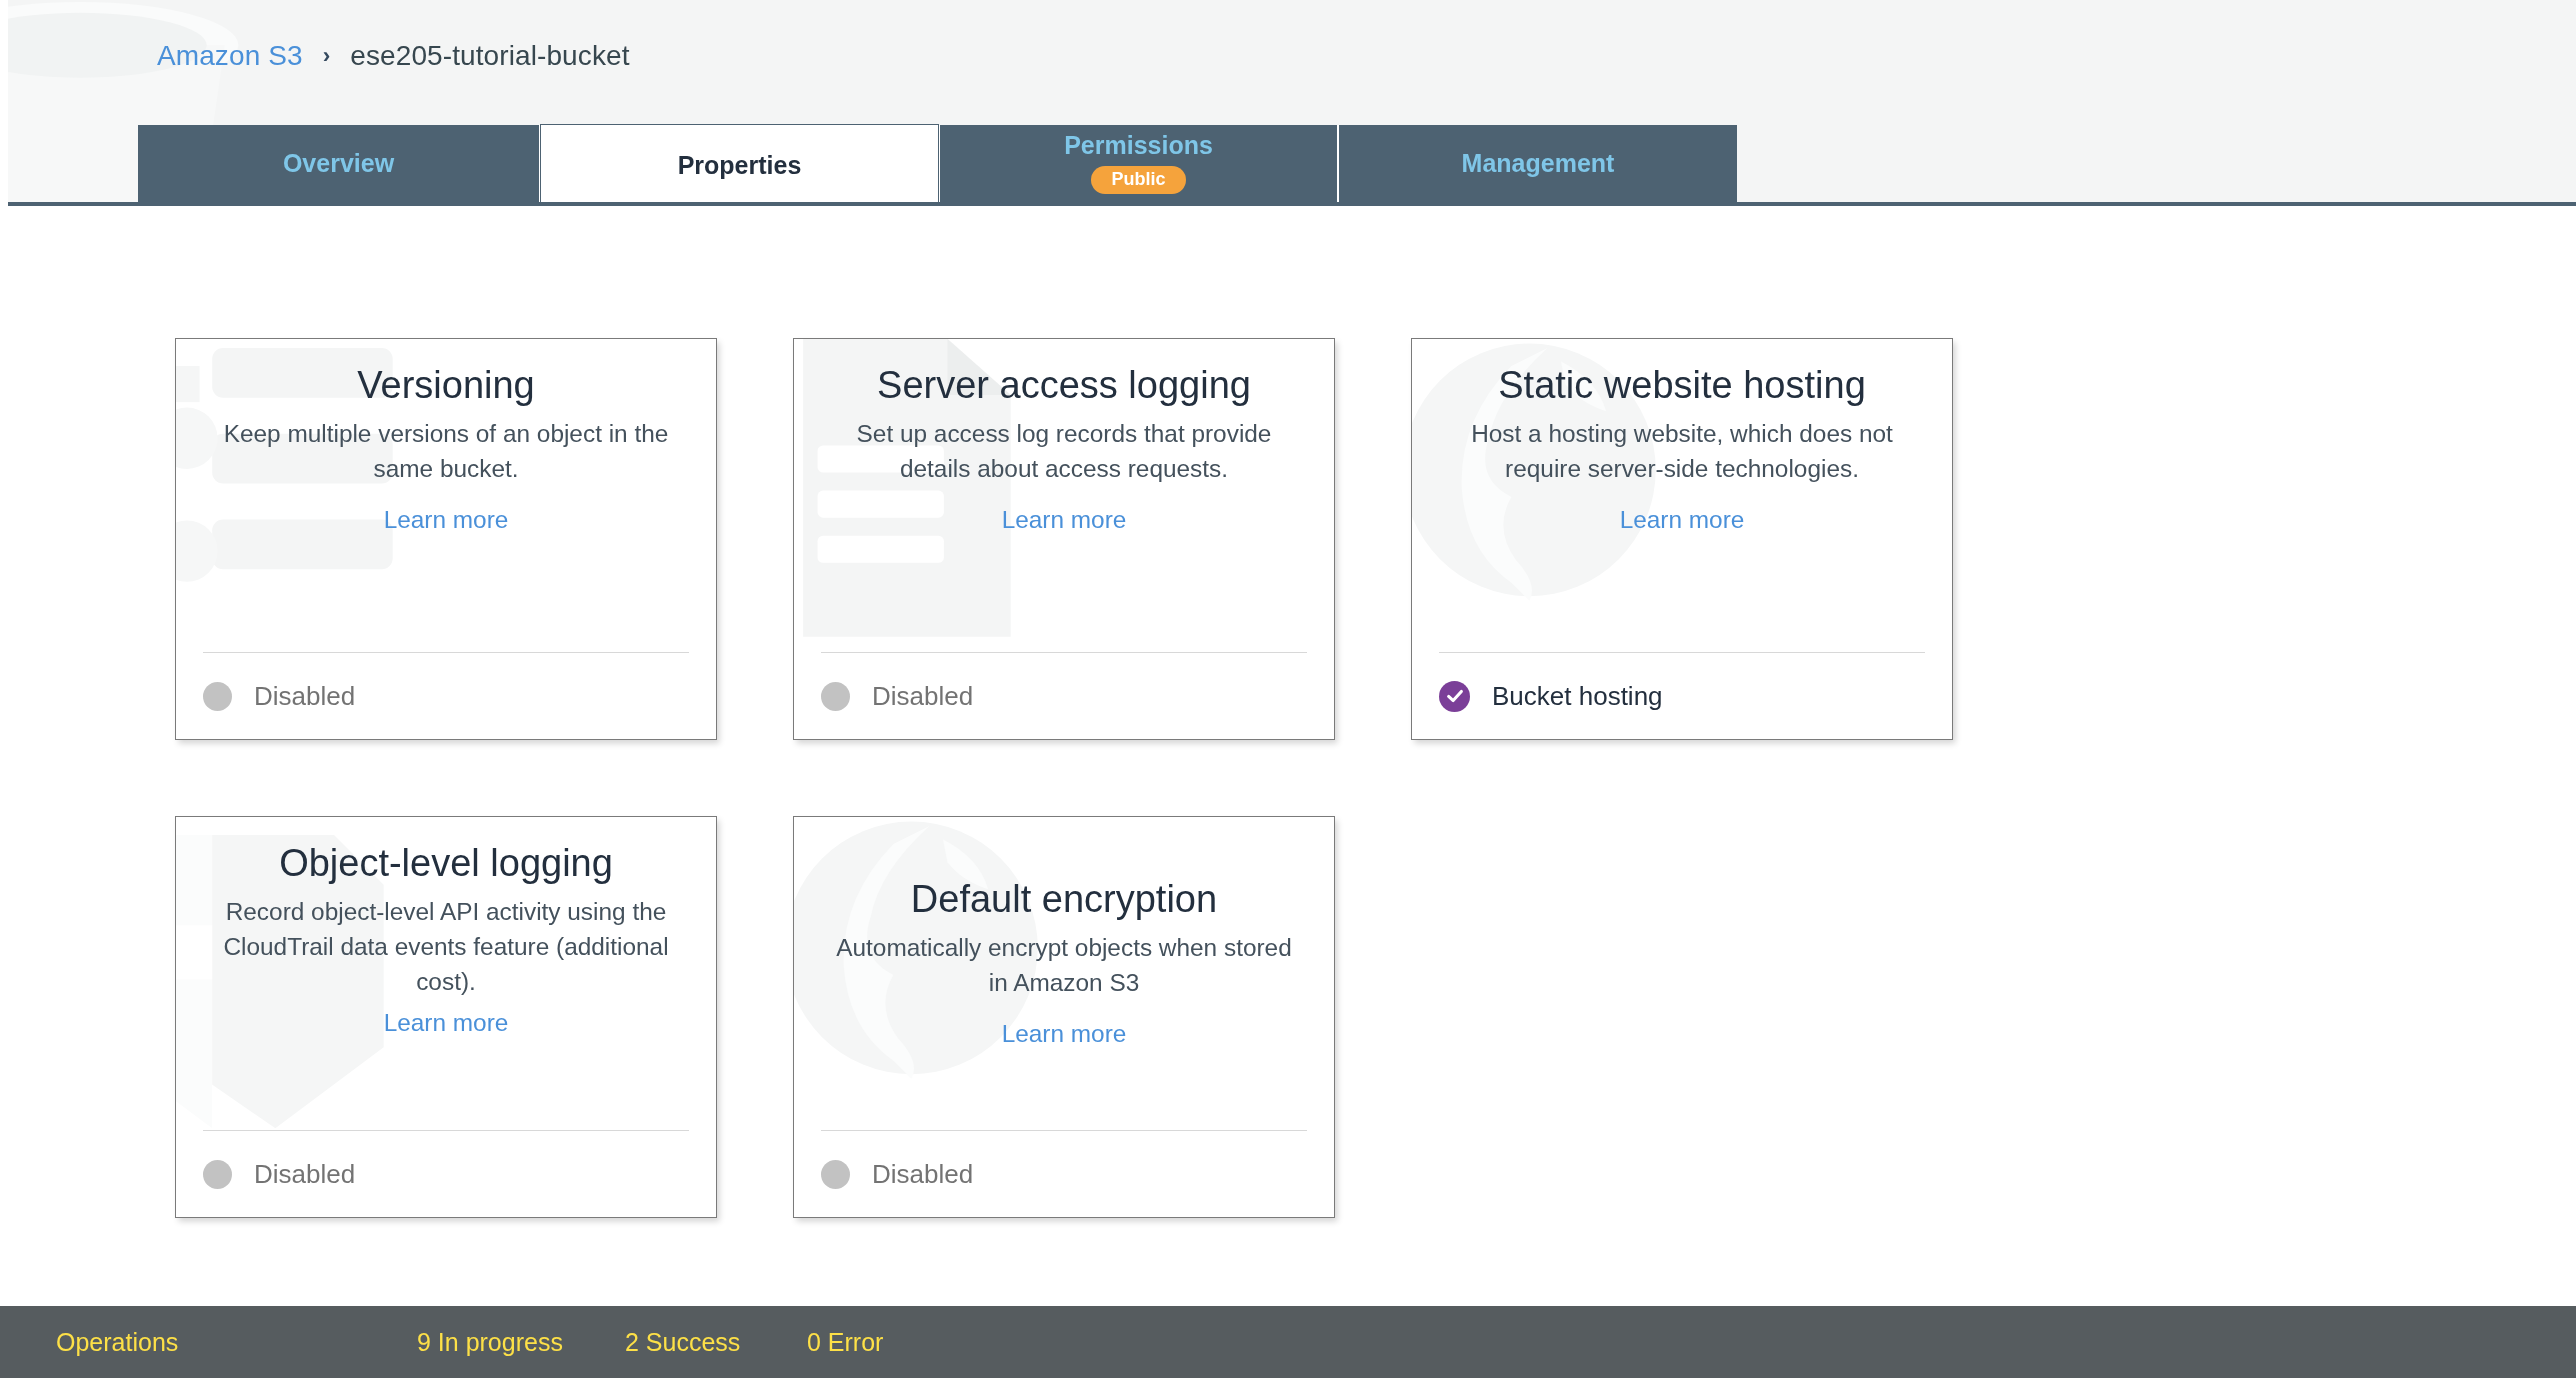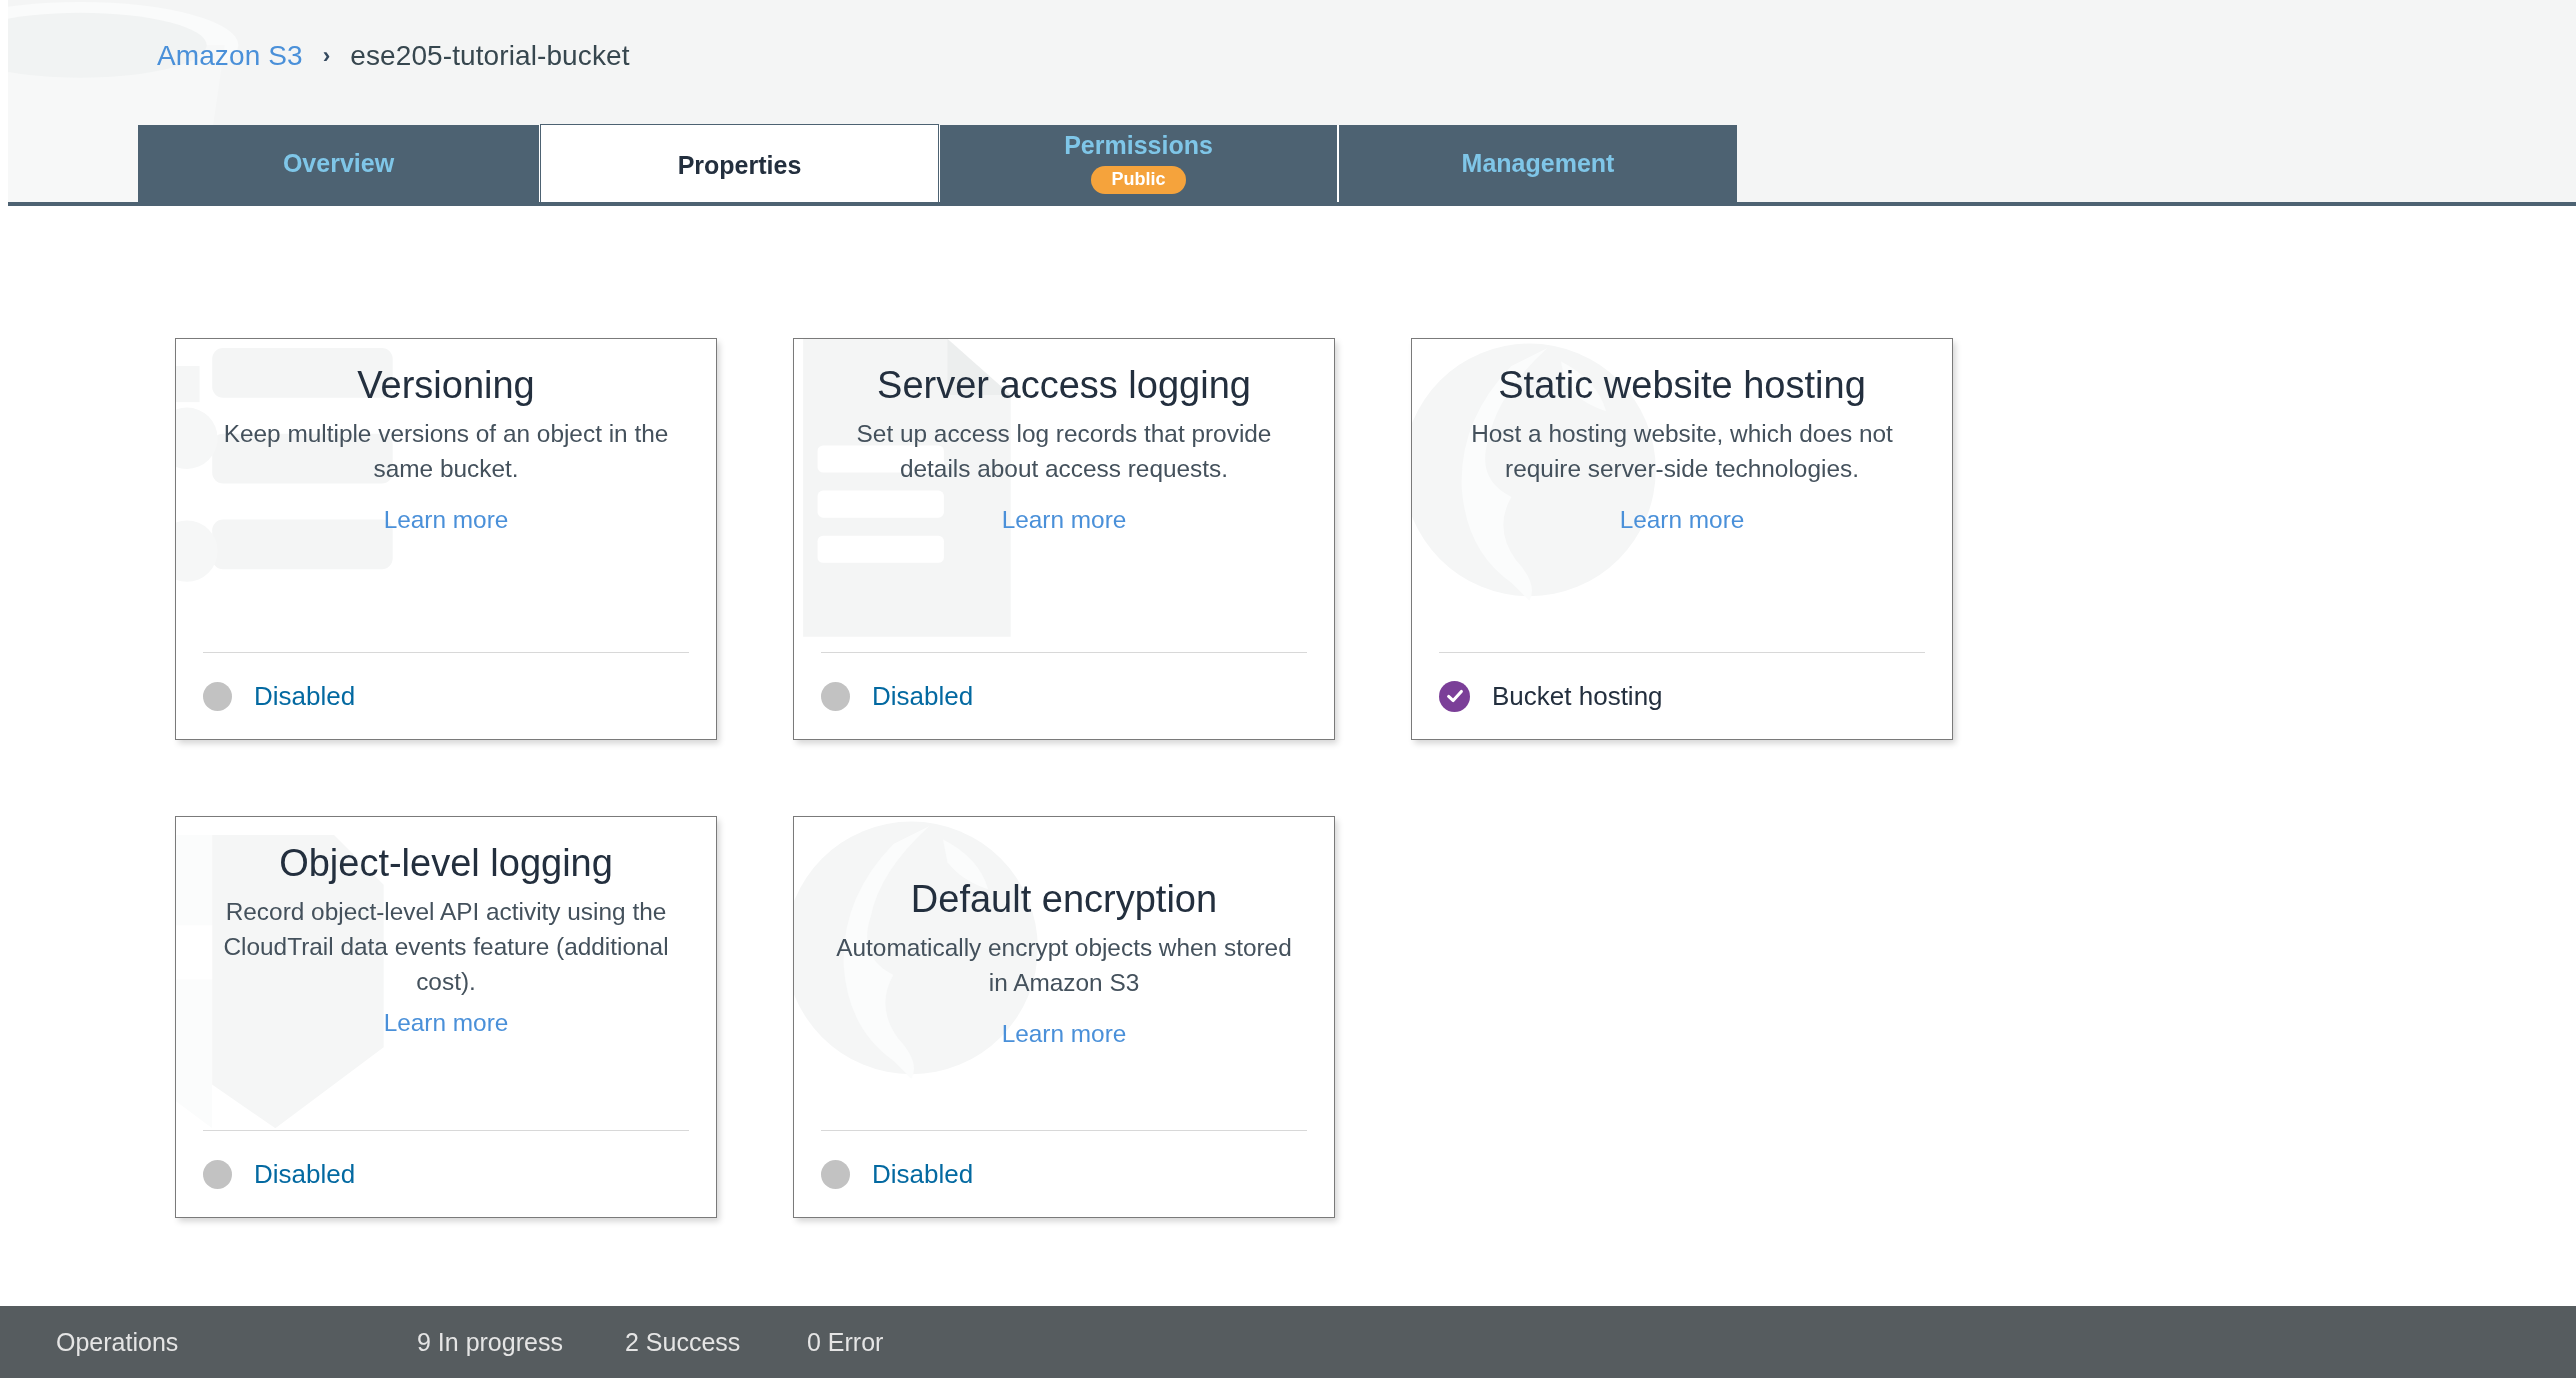--- a/index.html
+++ b/index.html
@@ -209,31 +209,31 @@
     border-radius: 50%;
     background: #7b3f98;
     flex-shrink: 0;
     display: flex;
     align-items: center;
     justify-content: center;
   }
   .status-icon-enabled svg { display: block; }
 
   .status-text { font-size: 26px; }
-  .status-text.disabled { color: #0369a1; }
+  .status-text.disabled { color: #737373; }
   .status-text.enabled  { color: #232f3e; }
 
   
   .statusbar {
     position: absolute;
     left: 0; bottom: 0;
     width: 2576px;
     height: 72px;
     background: #565c5f;
-    color: #e5e5e5;
+    color: #fde047;
     font-size: 25px;
     display: flex;
     align-items: center;
   }
   .sb-operations { position: absolute; left: 56px; }
   .sb-inprogress { position: absolute; left: 417px; }
   .sb-success    { position: absolute; left: 625px; }
   .sb-error      { position: absolute; left: 807px; }
 </style>
 </head>

